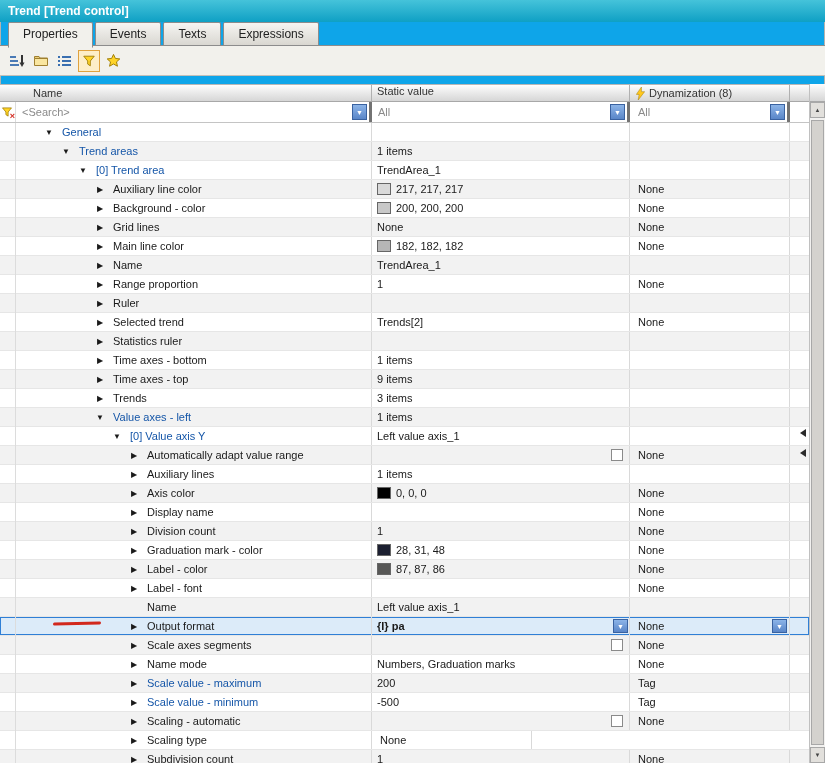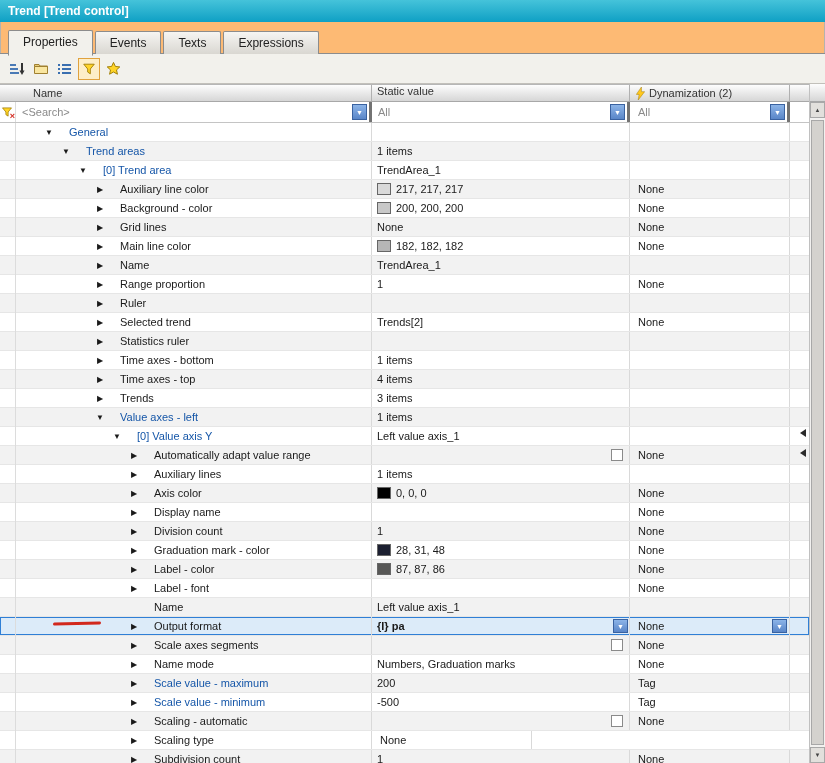--- a/index.html
+++ b/index.html
@@ -1,23 +1,23 @@
 <!DOCTYPE html>
 <html><head>
 <meta charset="utf-8">
 <style>
   html,body{margin:0;padding:0;background:#fff;}
   body{font-family:"Liberation Sans",sans-serif;font-size:11px;color:#1a1a1a;}
-  .window{position:relative;width:825px;height:763px;background:#fdba74;overflow:hidden;box-sizing:border-box;box-shadow:inset 0 0 0 1px #b5b3ae;}
+  .window{position:relative;width:825px;height:763px;background:#0ea5e9;overflow:hidden;box-sizing:border-box;box-shadow:inset 0 0 0 1px #b5b3ae;}
 
   
   .titlebar{height:22px;background:linear-gradient(to bottom,#45c3da,#0fa0c4);color:#fff;font-weight:bold;font-size:12px;line-height:22px;padding-left:8px;box-sizing:border-box;}
 
   
-  .tabstrip{height:24px;margin-top:8px;display:flex;align-items:center;padding-left:8px;position:relative;}
+  .tabstrip{height:24px;display:flex;align-items:flex-start;padding-left:8px;position:relative;}
   .tabstrip::after{content:"";position:absolute;left:0;right:0;bottom:0;height:1px;background:#8c8c8c;z-index:0;}
   .tab{position:relative;z-index:1;padding:4px 14px;margin-right:2px;font-size:12px;border:1px solid #8c8c8c;border-bottom:none;background:linear-gradient(#f6f5f2,#d9d7d1);color:#222;border-radius:2px 2px 0 0;}
   .tab.active{background:#f2f1ec;padding-bottom:6px;border-bottom:1px solid #f2f1ec;margin-bottom:-1px;}
 
   
   .toolbar{height:30px;background:#f2f1ec;display:flex;align-items:center;padding:0 6px;border-bottom:1px solid #c2c0ba;box-sizing:border-box;}
   .tbtn{width:22px;height:22px;display:flex;align-items:center;justify-content:center;margin-right:2px;box-sizing:border-box;}
   .tbtn.active{border:1px solid #e0a23e;background:#fdeec8;}
 
   
@@ -38,21 +38,21 @@
   .f-strip{width:19px;border-right:none;}
 
   
   .rows{position:relative;}
   .row{display:flex;height:19px;box-sizing:border-box;border-bottom:1px solid #e6e6e6;background:#fff;}
   .row.alt{background:#f2f2f2;}
   .row.selected{background:#dcebf9;box-shadow:inset 0 0 0 1px #2f7fd6;}
   .c-name{width:372px;display:flex;align-items:center;box-sizing:border-box;border-right:1px solid #d9d9d9;overflow:hidden;}
   .indent{flex:none;height:1px;}
   .exp{flex:none;width:10px;text-align:center;font-size:8px;line-height:17px;color:#1a1a1a;}
-  .lbl{margin-left:15px;white-space:nowrap;}
+  .lbl{margin-left:8px;white-space:nowrap;}
   .lbl.blue{color:#1556a8;}
   .c-static{width:258px;position:relative;display:flex;align-items:center;padding-left:5px;box-sizing:border-box;border-right:1px solid #d9d9d9;overflow:hidden;}
   .c-dyn{width:160px;position:relative;display:flex;align-items:center;padding-left:8px;box-sizing:border-box;border-right:1px solid #d9d9d9;overflow:hidden;}
   .c-strip{width:19px;box-sizing:border-box;}
   .swatch{flex:none;width:14px;height:12px;border:1px solid #666;margin-right:5px;box-sizing:border-box;background:#fff;}
   .chk{position:absolute;right:6px;top:3px;width:12px;height:12px;background:#fff;border:1px solid #8a8a8a;box-sizing:border-box;}
   .combo{position:absolute;right:2px;top:2px;bottom:2px;width:15px;background:linear-gradient(#8cb4e8,#5a86c8);border:1px solid #3a62a0;color:#fff;font-size:7px;display:flex;align-items:center;justify-content:center;box-sizing:border-box;}
   .c-static .combo{right:1px;}
   .row.selected .stext{font-weight:bold;}
   .gutter-line{position:absolute;left:15px;top:123px;bottom:0;width:1px;background:#dcdcdc;z-index:2;pointer-events:none;}
@@ -128,21 +128,21 @@
       <div class="h-name">
         <span>Name</span>
       </div>
       <div class="h-static">
         <span>Static value</span>
       </div>
       <div class="h-dyn">
         <svg width="9" height="13" viewBox="0 0 9 14">
           <path d="M5.5 0L0 8h3L2 14l7-9H5.5z" fill="#ffc81e" stroke="#a07800" stroke-width="0.5"></path>
         </svg>
-        <span>Dynamization (2)</span>
+        <span>Dynamization (8)</span>
       </div>
       <div class="h-strip"></div>
     </div>
 
     <div class="frow">
       <div class="f-gutter">
         <svg width="12" height="12" viewBox="0 0 16 16" style="position:absolute;left:1px;top:4px;">
           <path d="M2 2.5h12L9.5 8v5.5l-3-2V8z" fill="#ffd428" stroke="#9c7a00" stroke-width="1"></path>
         </svg>
         <span class="fx">×</span>
@@ -328,21 +328,21 @@
           <div class="c-dyn"></div>
           <div class="c-strip"></div>
         </div>
         <div class="row alt">
           <div class="c-name">
             <span class="indent" style="width: 95px;"></span>
             <span class="exp">▶</span>
             <span class="lbl">Time axes - top</span>
           </div>
           <div class="c-static">
-            <span class="stext">4 items</span>
+            <span class="stext">9 items</span>
           </div>
           <div class="c-dyn"></div>
           <div class="c-strip"></div>
         </div>
         <div class="row">
           <div class="c-name">
             <span class="indent" style="width: 95px;"></span>
             <span class="exp">▶</span>
             <span class="lbl">Trends</span>
           </div>

